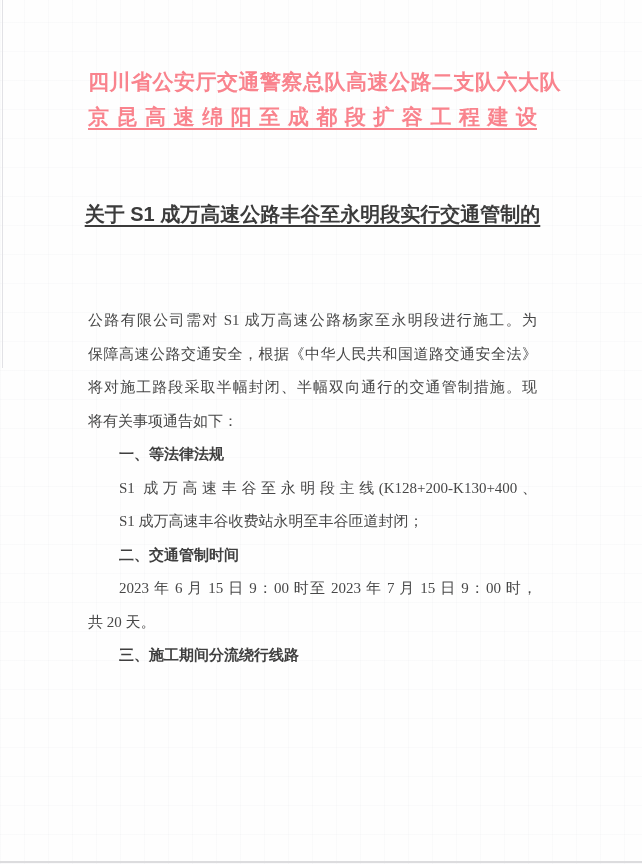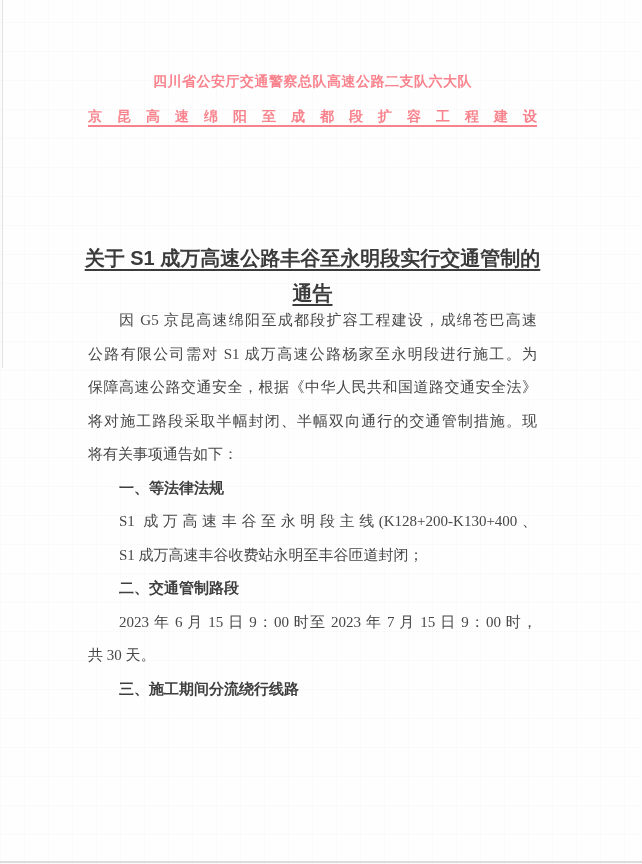--- a/index.html
+++ b/index.html
@@ -16,41 +16,40 @@
   }
   
   .edge-left  { position:absolute; top:0; left:2px; width:1px; height:368px; background:#e2e2e6; }
   .edge-bottom{ position:absolute; left:0; right:0; bottom:1px; height:2px; background:#dcdcde; }
 
   .header {
     position:absolute; top:64px; left:88px; width:449px;
     color:#f9838d;
     font-family:"Liberation Sans", sans-serif;
     font-weight:bold;
-    font-size:14px; line-height:35px;
+    font-size:21px; line-height:35px;
     text-align:center;
     letter-spacing:0.5px;
     white-space:nowrap;
   }
   .header .spread {
     white-space:normal;
     text-align:justify; text-align-last:justify;
     text-decoration:underline;
     text-underline-offset:4px;
     text-decoration-thickness:2px;
     letter-spacing:0;
   }
   .doc-title {
     position:absolute; top:197px; left:68px; width:489px;
     color:#3b3b3b;
     font-family:"Liberation Sans", sans-serif;
     font-weight:bold;
     font-size:20px; line-height:35px;
     text-align:center;
-    margin-top:44px;
   }
   .doc-title .u {
     text-decoration:underline;
     text-underline-offset:4px;
     text-decoration-thickness:2px;
   }
   .body-text {
     position:absolute; top:304px; left:88px; width:449px;
     color:#474747;
     font-size:15px; line-height:33.5px;
@@ -67,30 +66,28 @@
   <div class="edge-left"></div>
   <div class="edge-bottom"></div>
 
   <div class="header">
     <div>四川省公安厅交通警察总队高速公路二支队六大队</div>
     <div class="spread">京昆高速绵阳至成都段扩容工程建设</div>
   </div>
 
   <div class="doc-title">
     <div><span class="u">关于 S1 成万高速公路丰谷至永明段实行交通管制的</span></div>
-    <div><span class="u">通告</span></div>
   </div>
 
   <div class="body-text">
-    <div class="bl just indent">因 G5 京昆高速绵阳至成都段扩容工程建设，成绵苍巴高速</div>
     <div class="bl just">公路有限公司需对 S1 成万高速公路杨家至永明段进行施工。为</div>
     <div class="bl just">保障高速公路交通安全，根据《中华人民共和国道路交通安全法》</div>
     <div class="bl just">将对施工路段采取半幅封闭、半幅双向通行的交通管制措施。现</div>
     <div class="bl">将有关事项通告如下：</div>
     <div class="bl hd indent">一、等法律法规</div>
     <div class="bl just indent">S1 成万高速丰谷至永明段主线(K128+200-K130+400、</div>
     <div class="bl indent">S1 成万高速丰谷收费站永明至丰谷匝道封闭；</div>
-    <div class="bl hd indent">二、交通管制路段</div>
+    <div class="bl hd indent">二、交通管制时间</div>
     <div class="bl just indent">2023 年 6 月 15 日 9：00 时至 2023 年 7 月 15 日 9：00 时，</div>
-    <div class="bl">共 30 天。</div>
+    <div class="bl">共 20 天。</div>
     <div class="bl hd indent">三、施工期间分流绕行线路</div>
   </div>
 </div>
 
 </body></html>

